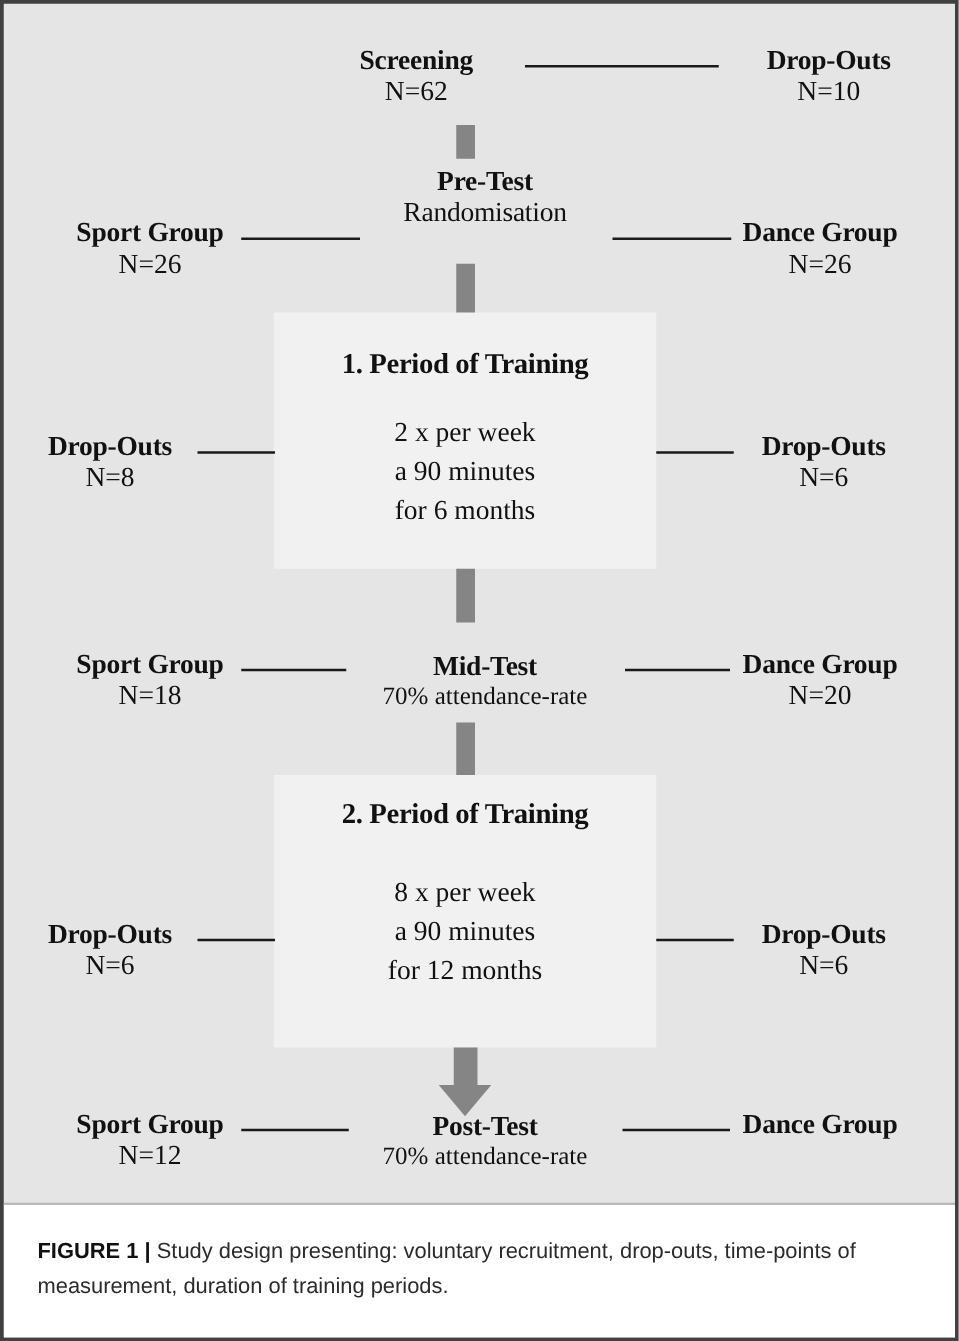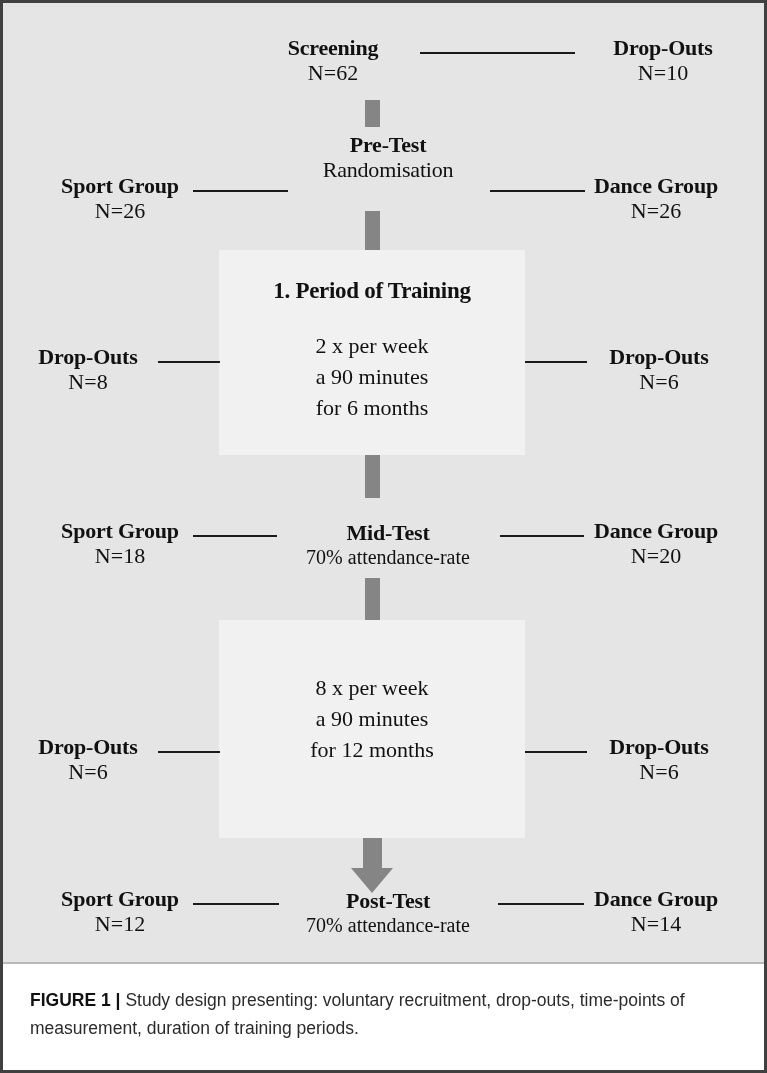--- a/index.html
+++ b/index.html
@@ -198,20 +198,21 @@
   </div>
 
   <div class="node" style="left:558px; top:516px; width:190px;">
     <span class="lbl">Dance Group</span>
     <span class="num">N=20</span>
   </div>
 
   <div class="vbar" style="left:362px; top:575px; height:43px;"></div>
 
   <div class="period-box" style="left:216px; top:617px; width:306px; height:218px; padding-top:18px;">
+    <span class="box-title">2. Period of Training</span>
     <span class="box-body" style="margin-top:34px;">
       <span class="bline">8 x  per week</span>
       <span class="bline">a 90 minutes</span>
       <span class="bline">for 12 months</span>
     </span>
   </div>
 
   <div class="hline" style="left:155px; top:748px; width:62px;"></div>
   <div class="hline" style="left:522px; top:748px; width:62px;"></div>
 
@@ -236,21 +237,20 @@
   <div class="hline" style="left:190px; top:900px; width:86px;"></div>
   <div class="hline" style="left:495px; top:900px; width:86px;"></div>
 
   <div class="node" style="left:22px; top:884px; width:190px;">
     <span class="lbl">Sport Group</span>
     <span class="num">N=12</span>
   </div>
 
   <div class="node" style="left:558px; top:884px; width:190px;">
     <span class="lbl">Dance Group</span>
-    <span class="num">N=14</span>
   </div>
 
   <div id="caption-bar">
     <div id="caption-text">
       <span class="fig-label">FIGURE 1</span>
       <span class="fig-pipe">|</span>
       <span>Study design presenting: voluntary recruitment, drop-outs, time-points of measurement, duration of training periods.</span>
     </div>
   </div>
 

